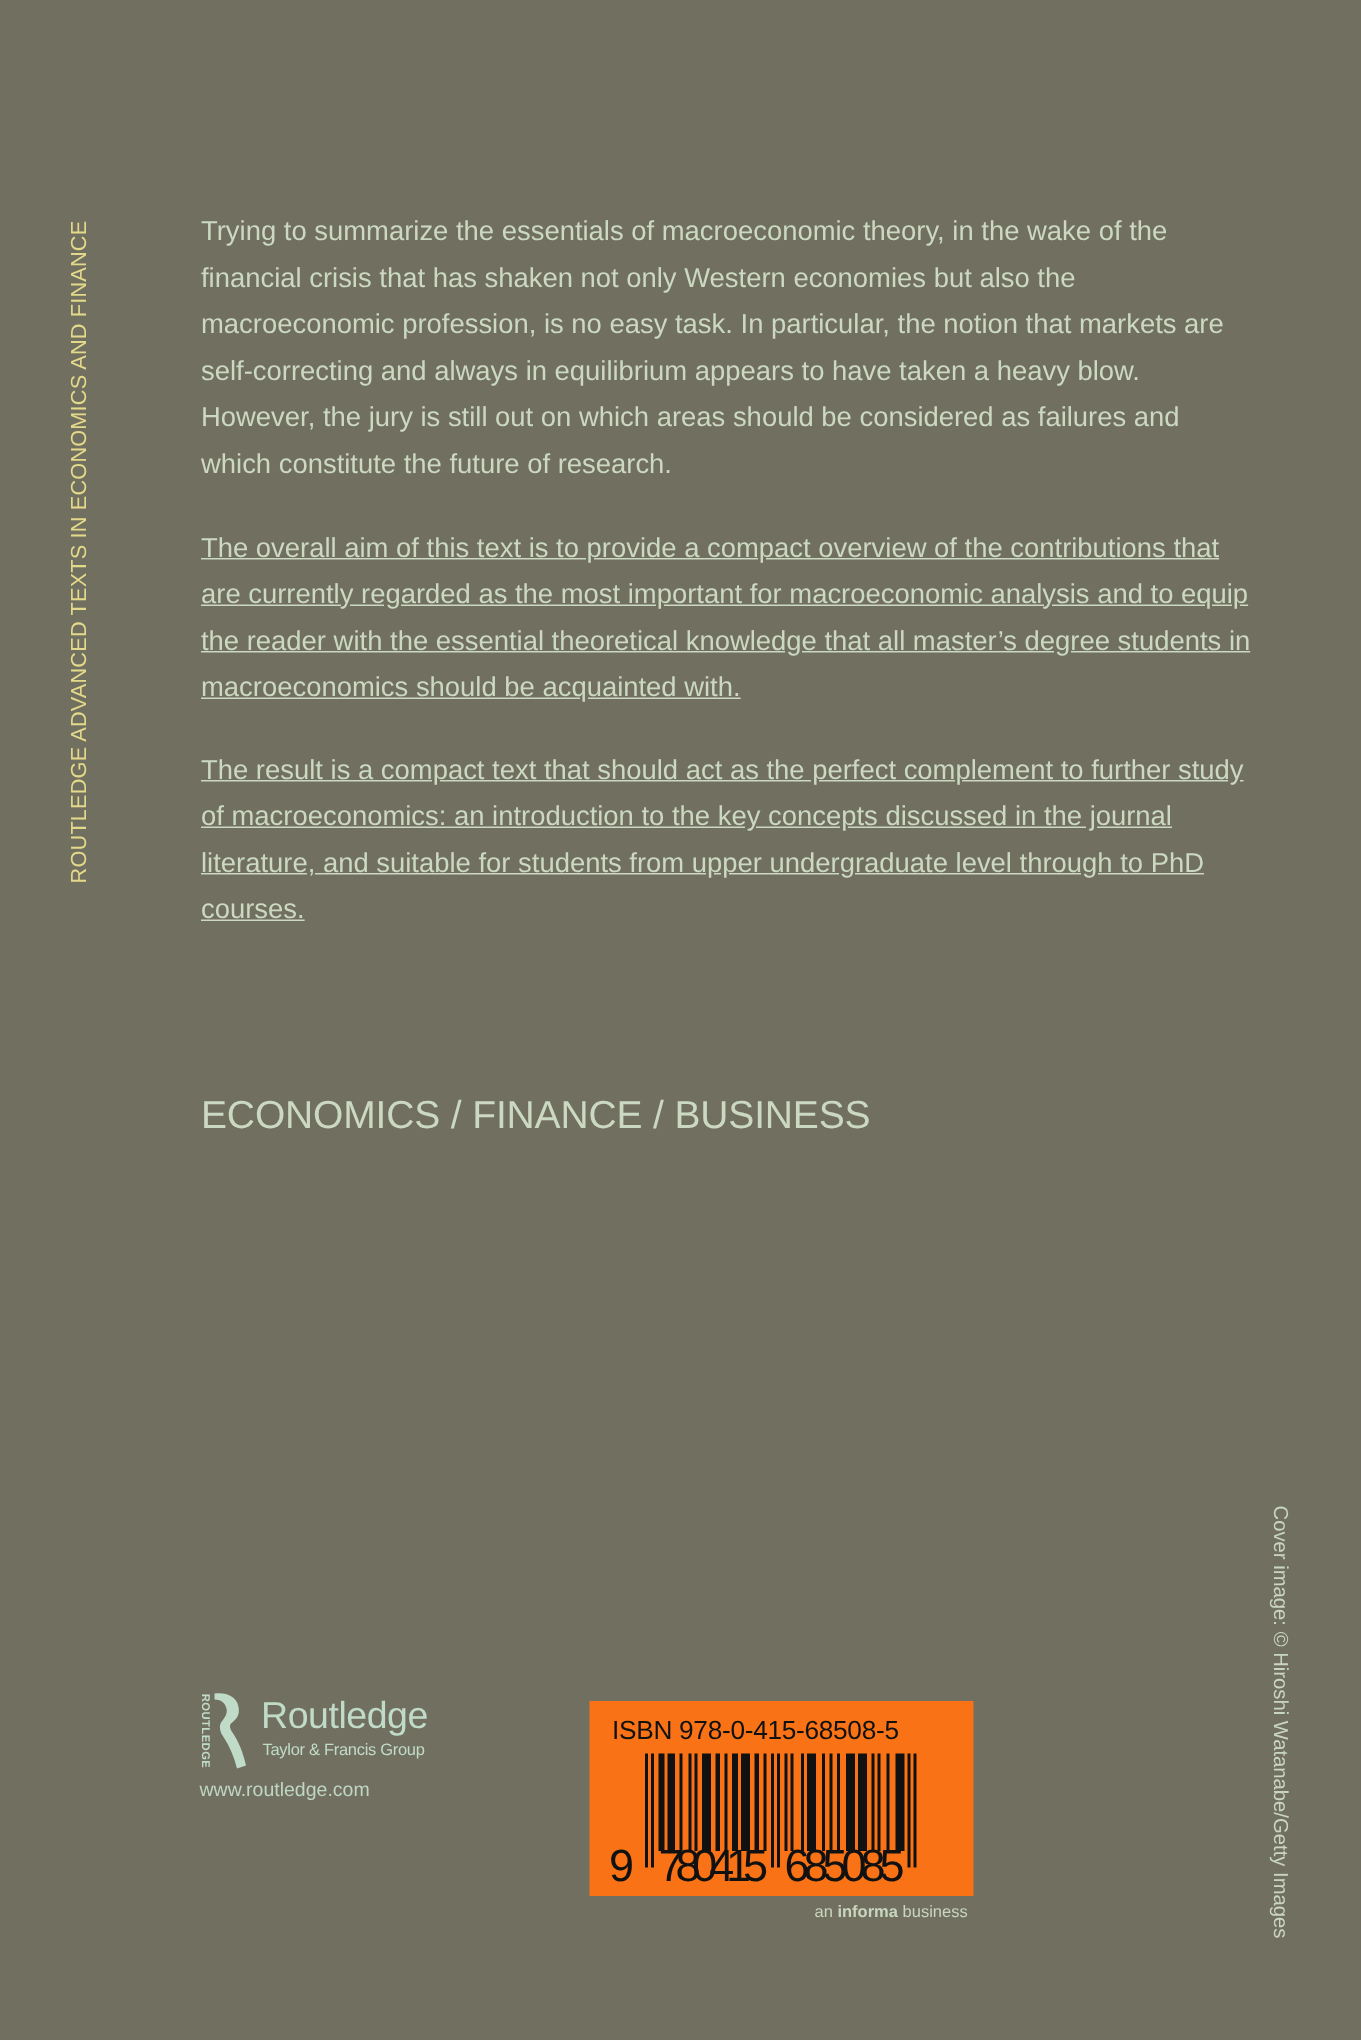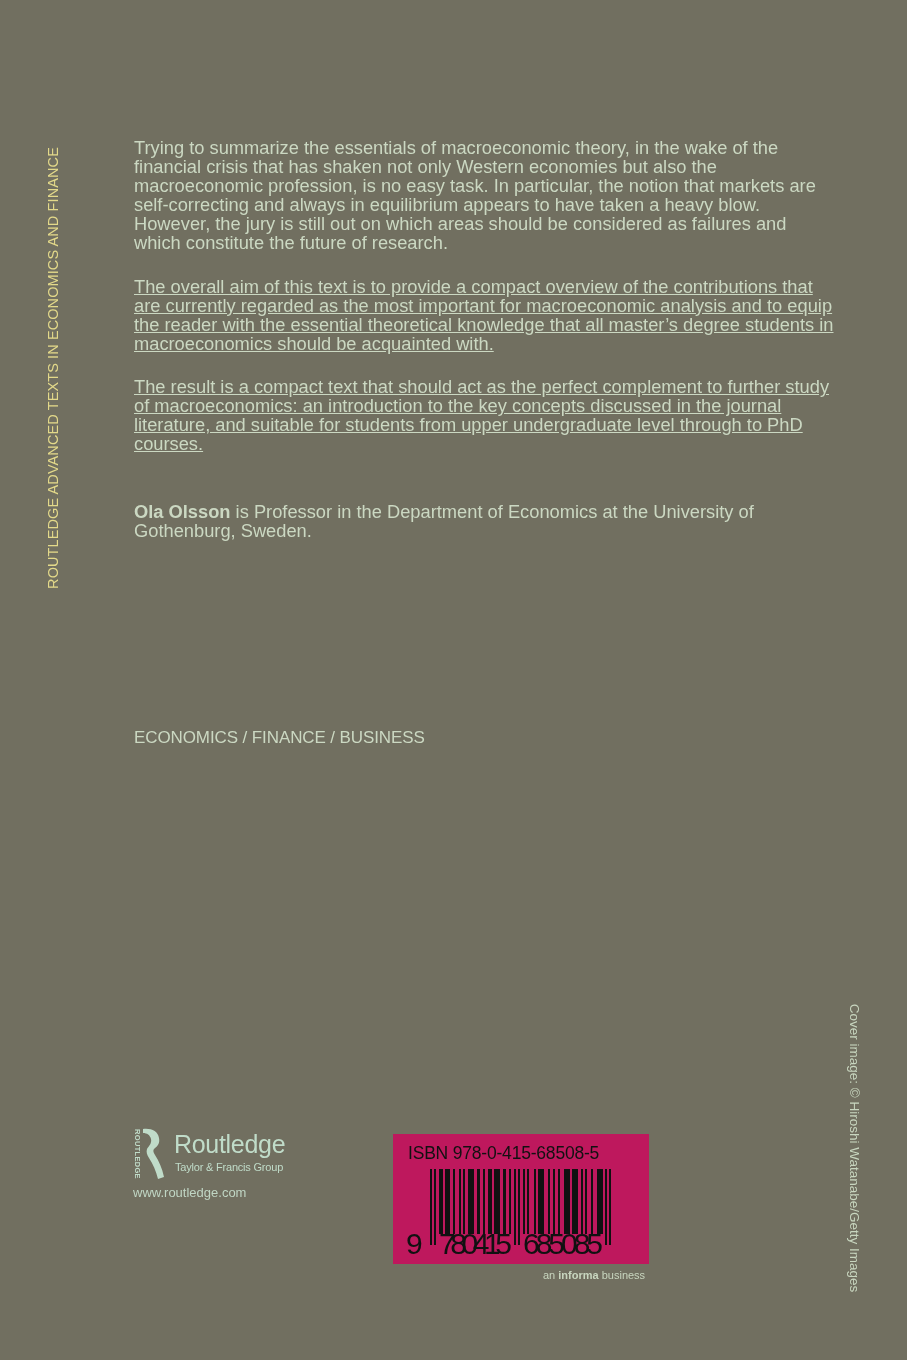--- a/index.html
+++ b/index.html
@@ -18,32 +18,32 @@
     color: #e3d98a;
     font-size: 14.5px;
     letter-spacing: 0.1px;
   }
   .body-text {
     position: absolute;
     left: 134px; top: 138px;
     width: 700px;
     color: #cbd8c2;
     font-size: 18.3px;
-    line-height: 19px;
+    line-height: 31px;
   }
   .body-text p { margin: 0; }
   .p1 { margin-bottom: 24.6px !important; }
   .p2 { margin-bottom: 24.6px !important; text-decoration: underline; }
   .p3 { margin-bottom: 49px !important; text-decoration: underline; }
   .author-name { font-weight: bold; }
   .subjects {
     position: absolute;
     left: 134px; top: 728px;
     color: #cbd8c2;
-    font-size: 17px;
+    font-size: 26px;
     letter-spacing: -0.1px;
   }
   .credit {
     position: absolute;
     left: 854px; top: 1148px;
     transform: translate(-50%, -50%) rotate(90deg);
     white-space: nowrap;
     color: #c8d6bf;
     font-size: 13.5px;
   }
@@ -79,21 +79,21 @@
   .logo-url {
     position: absolute; left: 2px; top: 57px;
     color: #c0d6c4;
     font-size: 13px;
     text-align: right;
   }
   .barcode-box {
     position: absolute;
     left: 393px; top: 1134px;
     width: 256px; height: 130px;
-    background: #be185d;
+    background: #f97316;
   }
   .isbn-label {
     position: absolute; left: 15px; top: 9px;
     font-size: 17.5px; color: #111;
     letter-spacing: -0.2px;
   }
   .barcode-svg { position: absolute; left: 0; top: 0; }
   .barcode-digits { font-family: "Liberation Sans", sans-serif; font-size: 30px; fill: #111; }
   .informa {
     position: absolute;
@@ -105,21 +105,20 @@
 </style>
 </head>
 <body>
 
 <div class="spine-series">ROUTLEDGE ADVANCED TEXTS IN ECONOMICS AND FINANCE</div>
 
 <div class="body-text">
   <p class="p1">Trying to summarize the essentials of macroeconomic theory, in the wake of the financial crisis that has shaken not only Western economies but also the macroeconomic profession, is no easy task. In particular, the notion that markets are self-correcting and always in equilibrium appears to have taken a heavy blow. However, the jury is still out on which areas should be considered as failures and which constitute the future of research.</p>
   <p class="p2">The overall aim of this text is to provide a compact overview of the contributions that are currently regarded as the most important for macroeconomic analysis and to equip the reader with the essential theoretical knowledge that all master’s degree students in macroeconomics should be acquainted with.</p>
   <p class="p3">The result is a compact text that should act as the perfect complement to further study of macroeconomics: an introduction to the key concepts discussed in the journal literature, and suitable for students from upper undergraduate level through to PhD courses.</p>
-  <p><span class="author-name">Ola Olsson</span><span> is Professor in the Department of Economics at the University of Gothenburg, Sweden.</span></p>
 </div>
 
 <div class="subjects">ECONOMICS / FINANCE / BUSINESS</div>
 
 <div class="credit">Cover image: © Hiroshi Watanabe/Getty Images</div>
 
 <div class="logo">
   <div class="logo-mark">
     <svg width="36" height="52" viewBox="0 0 36 52">
       <path d="M12 1 C20 0 27 3 28 10 C29 15 27 18 23 21 C22 22 22 24 24 27 C28 33 31 40 33 49 L27 51 C25 43 22 36 18 30 C16 27 15 24 16 21 C18 18 21 15 20 11 C19 7 16 5 12 5 Z" fill="#c0dcc9"></path>

